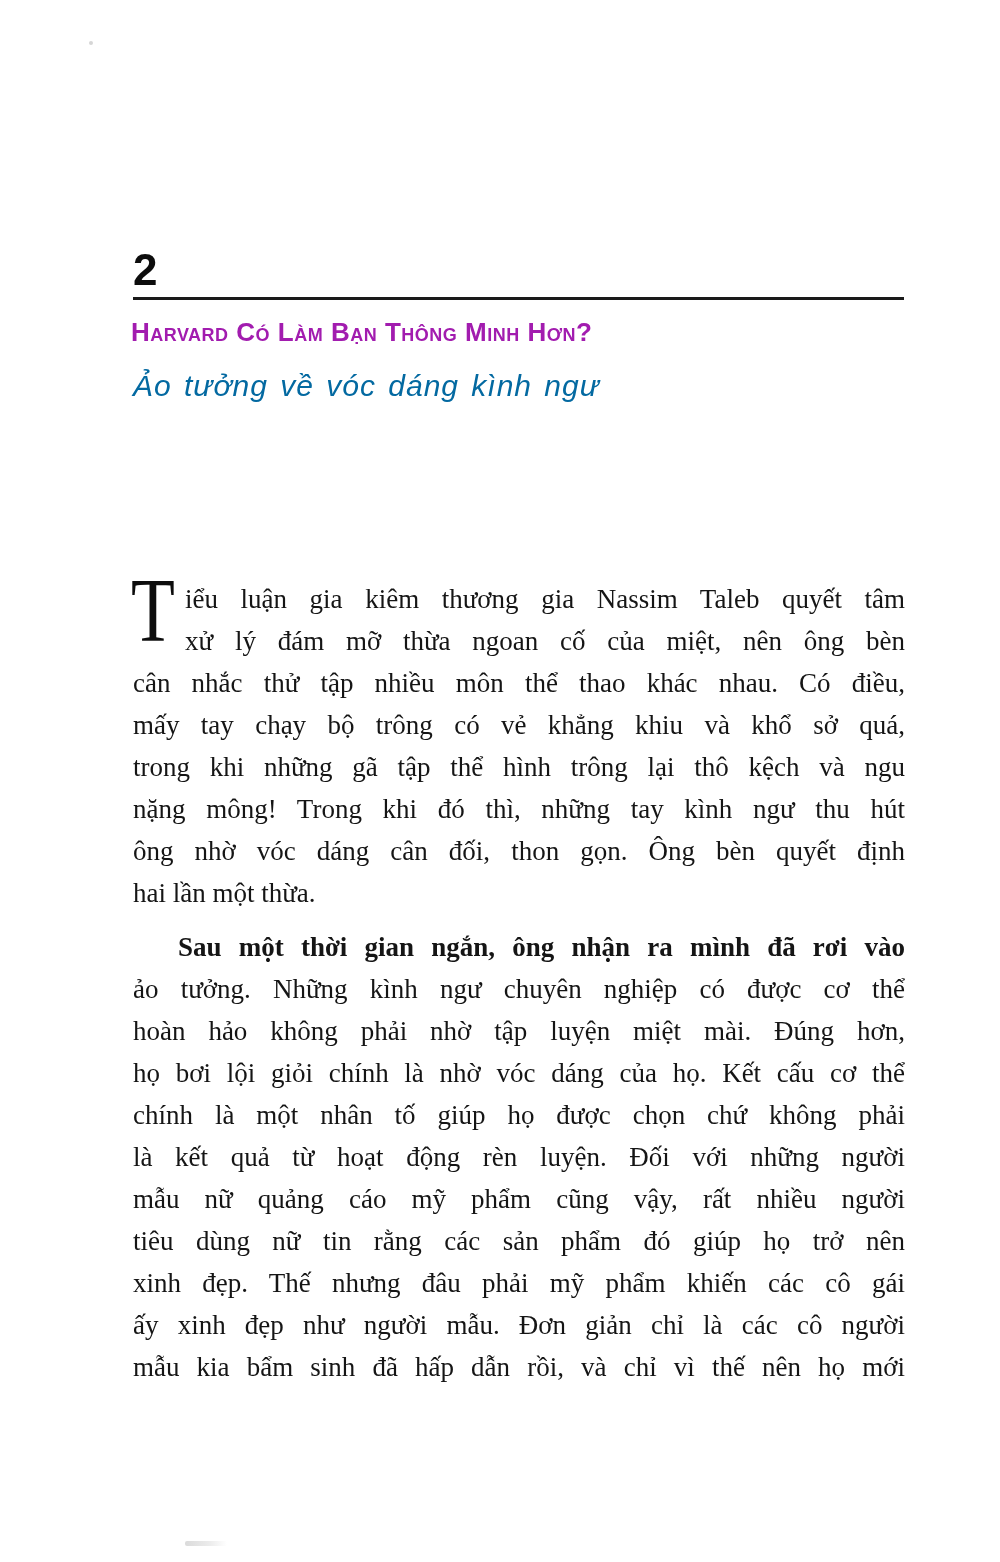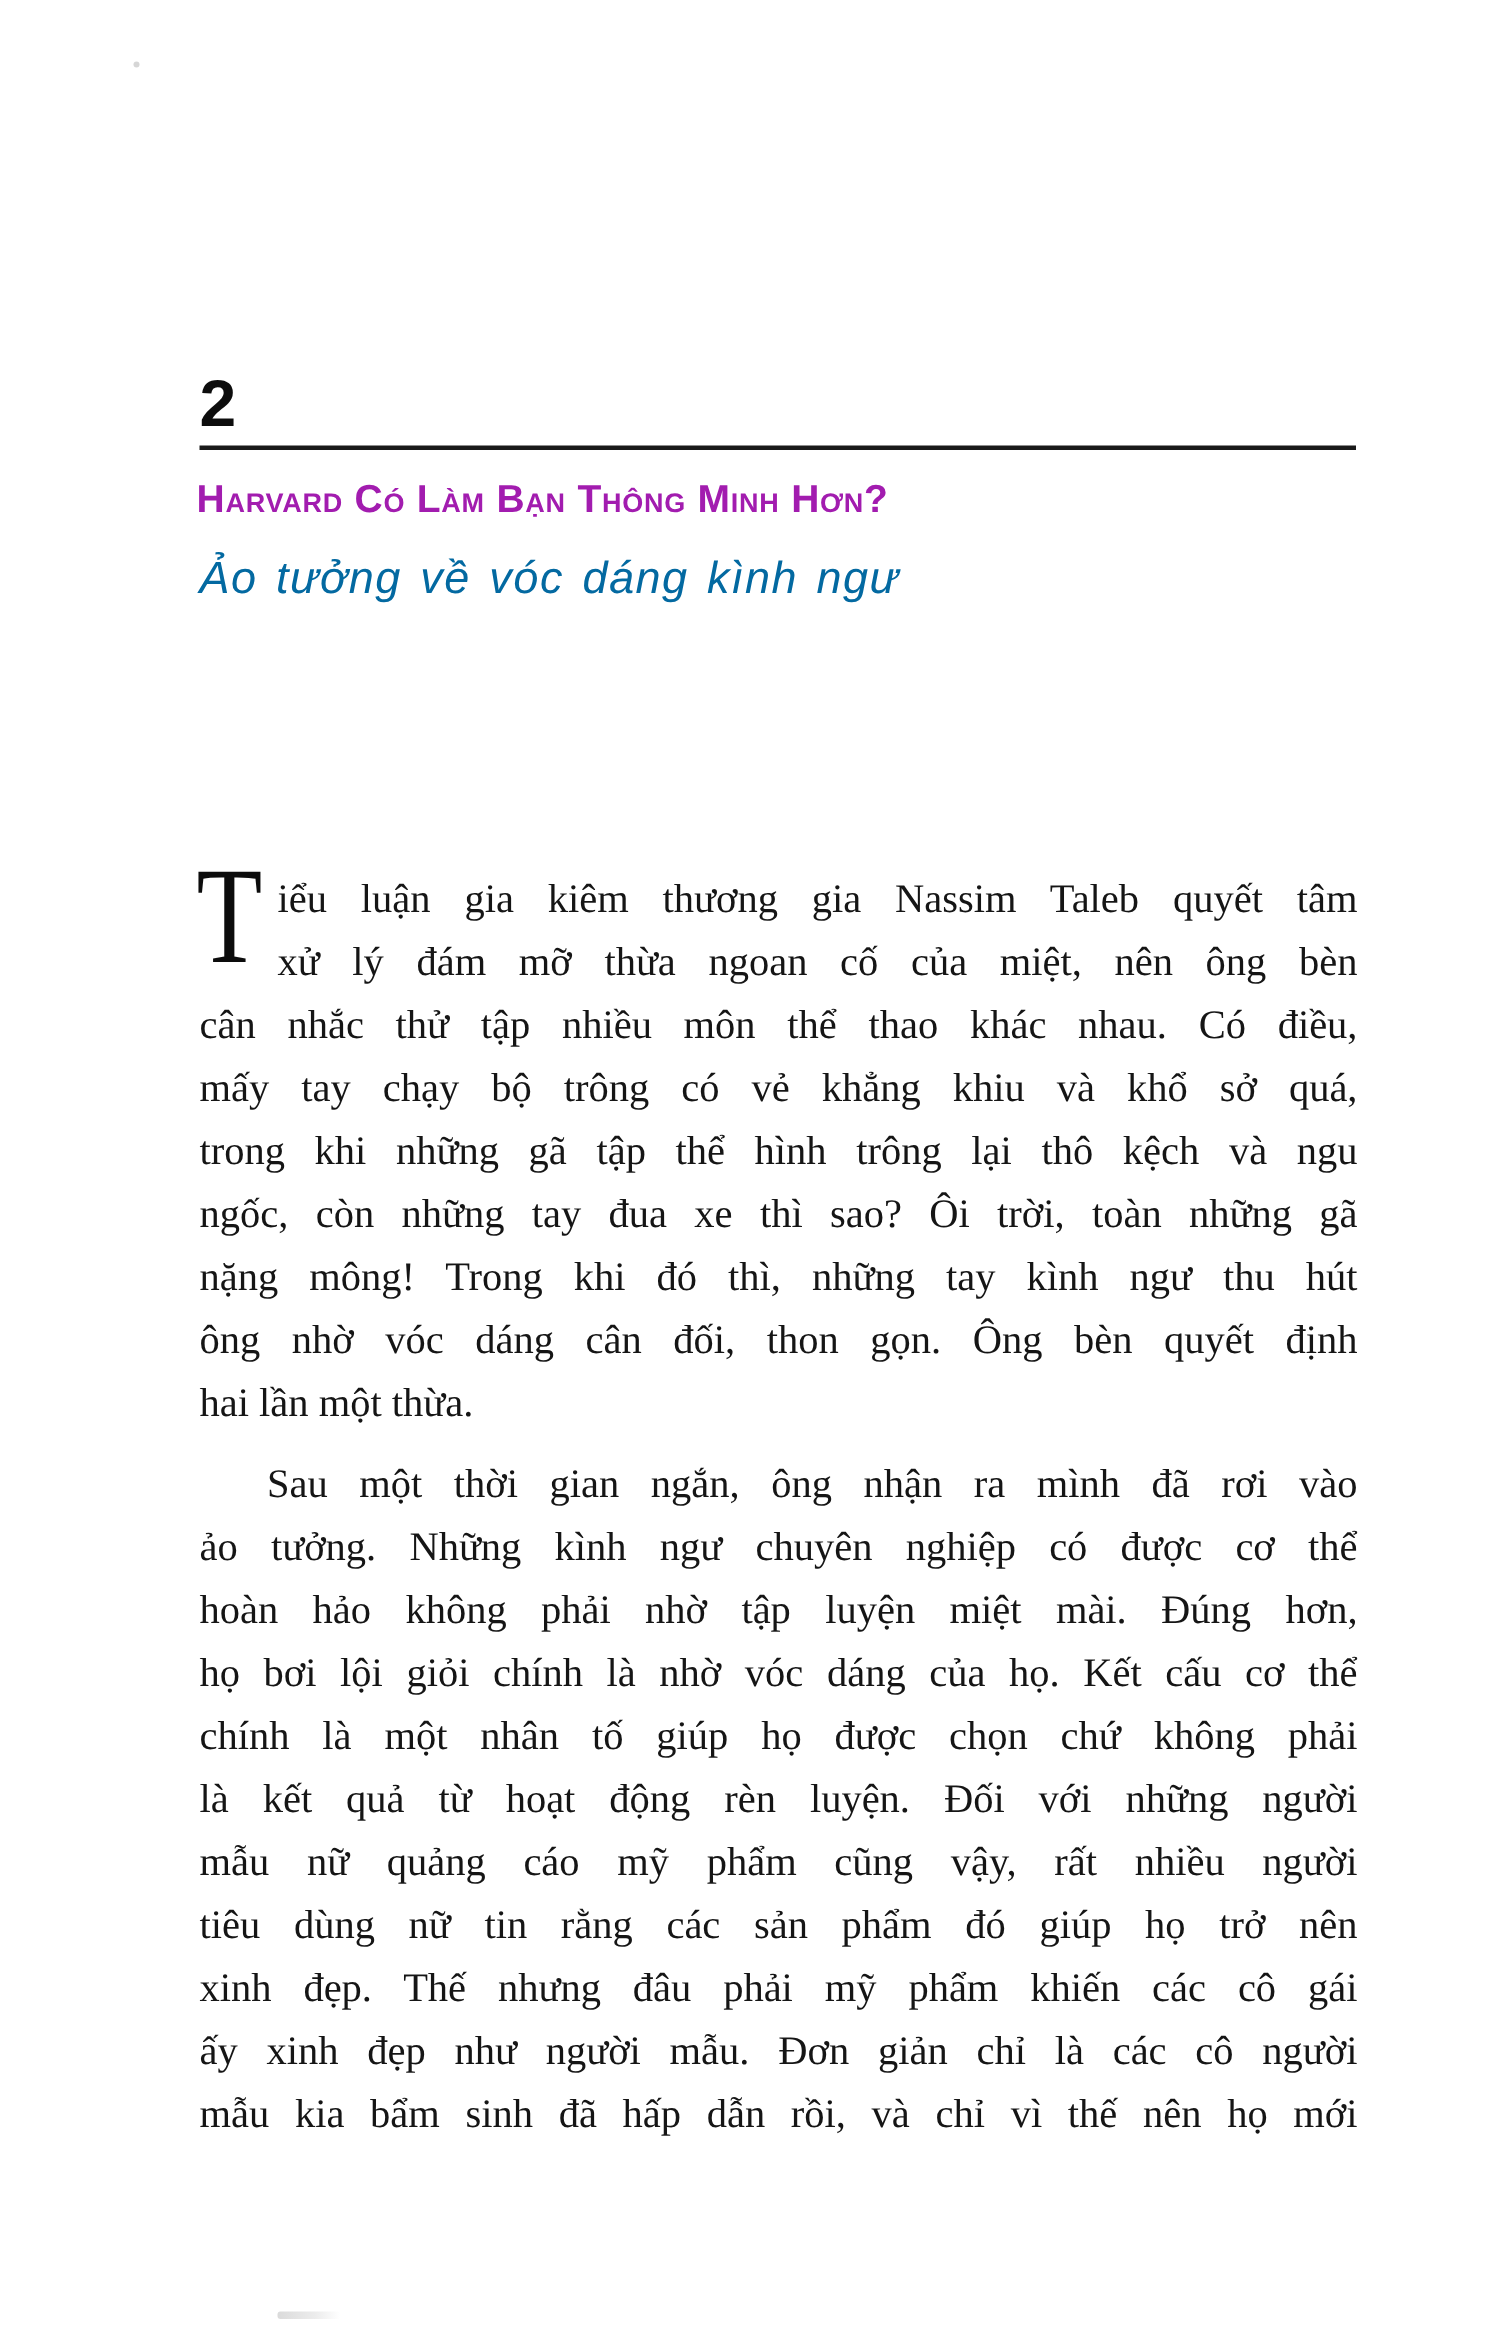--- a/index.html
+++ b/index.html
@@ -54,21 +54,21 @@
   .para + .para { margin-top: 12px; }
   .line {
     height: 42px;
     text-align: justify;
     text-align-last: justify;
     overflow: hidden;
     white-space: normal;
   }
   .line.no-just { text-align-last: left; }
   .line.dropcap-indent { padding-left: 52px; }
-  .line.first-indent { padding-left: 45px; }
+  .line.first-indent { padding-left: 45px; font-weight: bold; }
 
   .drop-cap {
     position: absolute; left: -2px; top: -14px;
     font-size: 92px; line-height: 1; font-weight: 500;
     color: #0c0c0c;
     transform: scaleX(0.78);
     transform-origin: left top;
   }
 
   
@@ -98,21 +98,20 @@
   <div class="chapter-subtitle">Ảo tưởng về vóc dáng kình ngư</div>
 
   <main class="body-text" id="body-text">
       <div class="para" style="position: relative;">
         <span class="drop-cap">T</span>
         <div class="line dropcap-indent">iểu luận gia kiêm thương gia Nassim Taleb quyết tâm</div>
         <div class="line dropcap-indent">xử lý đám mỡ thừa ngoan cố của miệt, nên ông bèn</div>
         <div class="line">cân nhắc thử tập nhiều môn thể thao khác nhau. Có điều,</div>
         <div class="line">mấy tay chạy bộ trông có vẻ khẳng khiu và khổ sở quá,</div>
         <div class="line">trong khi những gã tập thể hình trông lại thô kệch và ngu</div>
-        <div class="line">ngốc, còn những tay đua xe thì sao? Ôi trời, toàn những gã</div>
         <div class="line">nặng mông! Trong khi đó thì, những tay kình ngư thu hút</div>
         <div class="line">ông nhờ vóc dáng cân đối, thon gọn. Ông bèn quyết định</div>
         <div class="line no-just">hai lần một thừa.</div>
       </div>
       <div class="para" style="position: relative;">
         <div class="line first-indent">Sau một thời gian ngắn, ông nhận ra mình đã rơi vào</div>
         <div class="line">ảo tưởng. Những kình ngư chuyên nghiệp có được cơ thể</div>
         <div class="line">hoàn hảo không phải nhờ tập luyện miệt mài. Đúng hơn,</div>
         <div class="line">họ bơi lội giỏi chính là nhờ vóc dáng của họ. Kết cấu cơ thể</div>
         <div class="line">chính là một nhân tố giúp họ được chọn chứ không phải</div>

